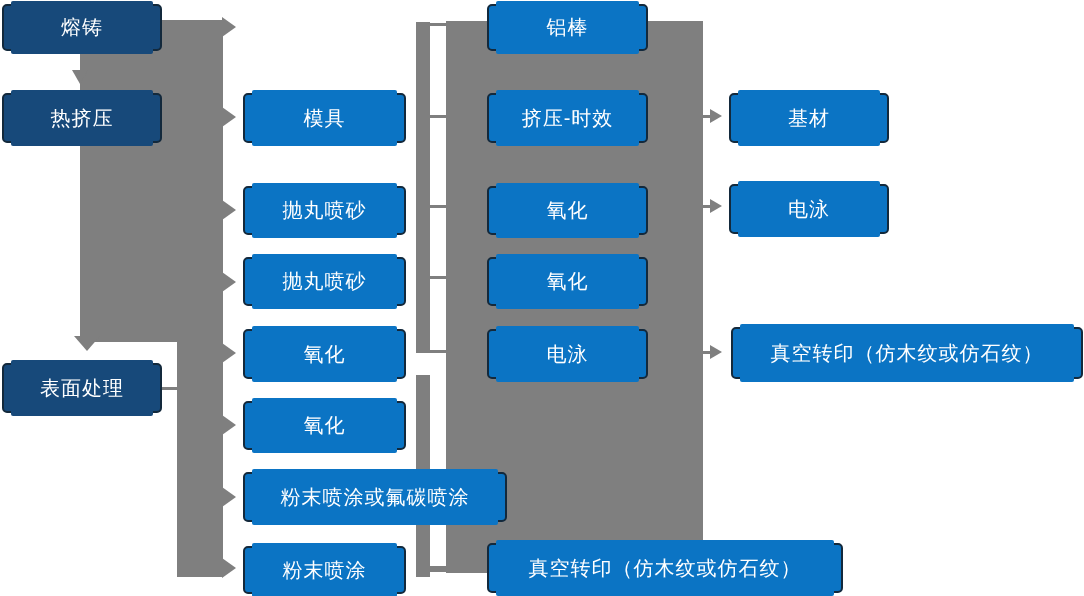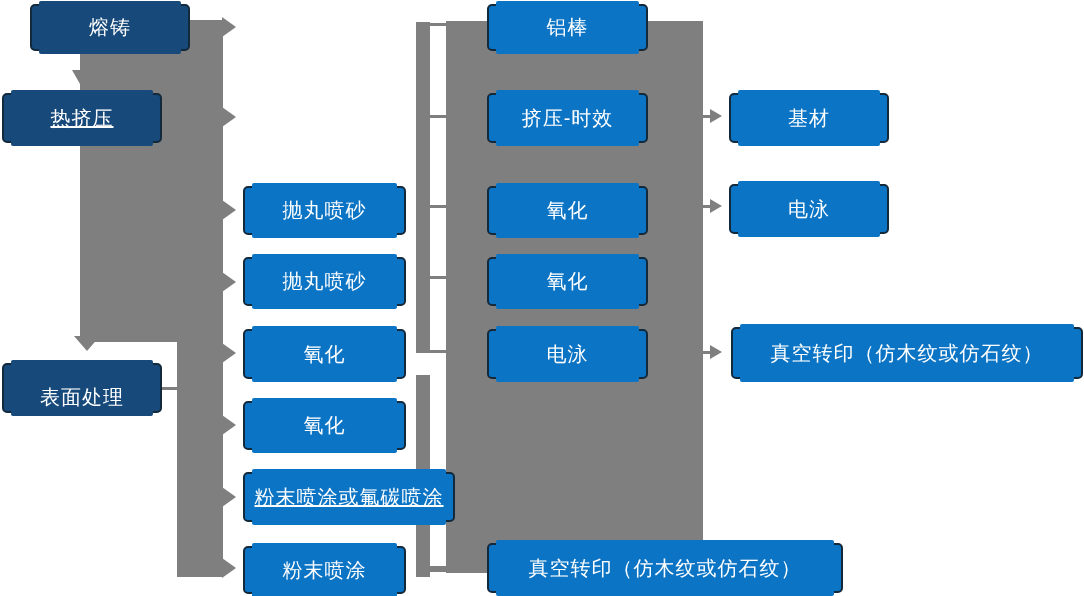--- a/index.html
+++ b/index.html
@@ -76,43 +76,46 @@
 
   <div class="shape" style="left:446px;top:21px;width:257px;height:552px;"></div>
 
   <div class="shape" style="left:702px;top:115px;width:9px;height:3px;"></div>
   <div class="tri tri-right-sm" style="left:710px;top:109px;"></div>
   <div class="shape" style="left:702px;top:205px;width:9px;height:3px;"></div>
   <div class="tri tri-right-sm" style="left:710px;top:199px;"></div>
   <div class="shape" style="left:702px;top:351px;width:9px;height:3px;"></div>
   <div class="tri tri-right-sm" style="left:710px;top:345px;"></div>
 
-  <div class="node dark" style="left:2px;top:4px;width:160px;height:47px;margin-left:28px;">
+  <div class="node dark" style="left:2px;top:4px;width:160px;height:47px;">
       <span>熔铸</span>
     </div>
-  <div class="node dark" style="left:2px;top:93px;width:160px;height:50px;text-decoration:underline;">
+  <div class="node dark" style="left:2px;top:93px;width:160px;height:50px;">
       <span>热挤压</span>
     </div>
-  <div class="node dark" style="left:2px;top:363px;width:160px;height:50px;align-items:flex-end;">
+  <div class="node dark" style="left:2px;top:363px;width:160px;height:50px;">
       <span>表面处理</span>
     </div>
 
+  <div class="node" style="left:243px;top:93px;width:163px;height:50px;">
+      <span>模具</span>
+    </div>
   <div class="node" style="left:243px;top:186px;width:163px;height:49px;">
       <span>抛丸喷砂</span>
     </div>
   <div class="node" style="left:243px;top:257px;width:163px;height:49px;">
       <span>抛丸喷砂</span>
     </div>
   <div class="node" style="left:243px;top:329px;width:163px;height:50px;">
       <span>氧化</span>
     </div>
   <div class="node" style="left:243px;top:401px;width:163px;height:49px;">
       <span>氧化</span>
     </div>
-  <div class="node" style="left:243px;top:472px;width:212px;height:50px;text-decoration:underline;">
+  <div class="node" style="left:243px;top:472px;width:264px;height:50px;">
       <span>粉末喷涂或氟碳喷涂</span>
     </div>
   <div class="node" style="left:487px;top:4px;width:161px;height:47px;">
       <span>铝棒</span>
     </div>
 
   <div class="node" style="left:243px;top:546px;width:163px;height:48px;">
       <span>粉末喷涂</span>
     </div>
   <div class="node" style="left:487px;top:93px;width:161px;height:50px;">

